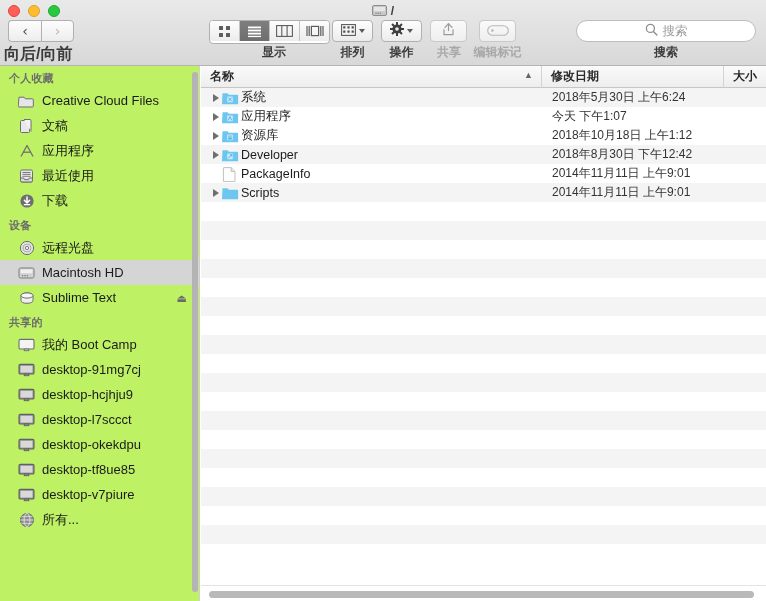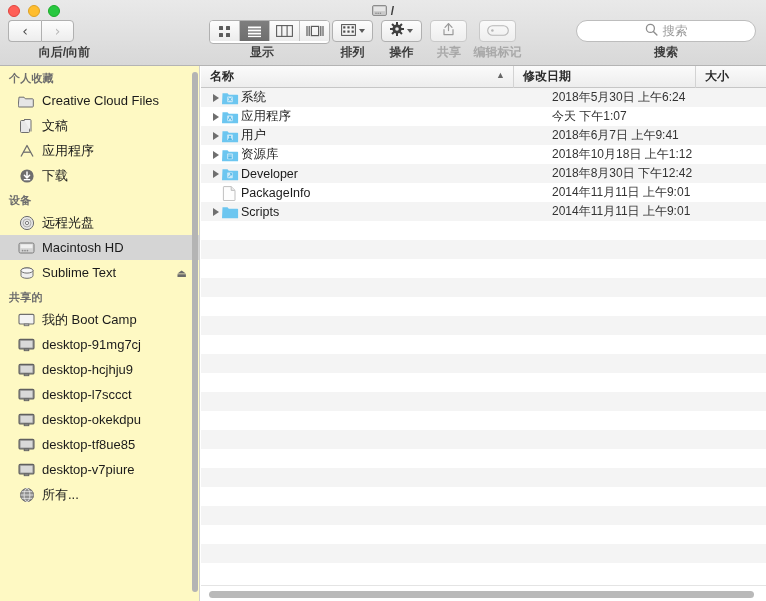--- a/index.html
+++ b/index.html
@@ -37,22 +37,22 @@
     width:33px;height:22px;box-sizing:border-box;
     background:linear-gradient(to bottom,#fdfdfd,#ededed);
     border:1px solid #b0b0b0;
     display:flex;align-items:center;justify-content:center;
   }
   .navbtn:first-child{border-radius:4px 0 0 4px;border-right:none;}
   .navbtn:last-child{border-radius:0 4px 4px 0;}
   .chev{font-size:14px;line-height:1;color:#4a4a4a;font-family:"DejaVu Sans",sans-serif;}
   .chev.dim{color:#b9b9b9;}
   .navlabel{
-    position:absolute;left:4px;top:44px;width:86px;text-align:right;
-    font-size:12px;color:#3b3b3b;font-weight:bold;
+    position:absolute;left:4px;top:44px;width:86px;text-align:left;
+    font-size:16px;color:#3b3b3b;font-weight:bold;
   }
 
   
   .viewseg{position:absolute;left:209px;top:20px;display:flex;height:22px;
     border:1px solid #b0b0b0;border-radius:4px;overflow:hidden;background:#fff;}
   .vbtn{width:29px;height:20px;display:flex;align-items:center;justify-content:center;
     background:linear-gradient(to bottom,#fdfdfd,#ececec);border-right:1px solid #c3c3c3;}
   .vbtn:last-child{border-right:none;}
   .vbtn.active{background:linear-gradient(to bottom,#7e7e7e,#6e6e6e);}
   .tb-label{position:absolute;font-size:12px;color:#3b3b3b;font-weight:bold;text-align:center;}
@@ -71,21 +71,21 @@
   .searchbox{
     position:absolute;left:576px;top:20px;width:180px;height:22px;box-sizing:border-box;
     background:#fff;border:1px solid #bdbdbd;border-radius:11px;
     display:flex;align-items:center;justify-content:center;gap:5px;
   }
   .searchtxt{font-size:12.5px;color:#9a9a9a;}
 
   
   .sidebar{
     position:absolute;left:0;top:66px;width:200px;height:535px;
-    background:#fef9c3;border-right:1px solid #cfcfcf;box-sizing:border-box;
+    background:#bef264;border-right:1px solid #cfcfcf;box-sizing:border-box;
     overflow:hidden;
   }
   .sb-header{
     font-size:11px;color:#6d6d6d;font-weight:bold;padding:5px 0 2px 9px;letter-spacing:0.2px;
   }
   .sb-item{
     height:25px;display:flex;align-items:center;padding-left:18px;gap:7px;
     font-size:13px;color:#1b1b1b;position:relative;
   }
   .sb-item.selected{background:#d5d5d5;}
@@ -100,21 +100,21 @@
   .content{position:absolute;left:201px;top:66px;width:565px;height:535px;background:#fff;}
   .colhead{
     position:relative;height:22px;
     background:linear-gradient(to bottom,#fbfbfb,#ededed);
     border-bottom:1px solid #c6c6c6;
     display:flex;align-items:center;font-size:12px;color:#2a2a2a;font-weight:bold;
     box-sizing:border-box;
   }
   .ch{height:22px;display:flex;align-items:center;box-sizing:border-box;
       border-right:1px solid #d3d3d3;padding-left:9px;position:relative;}
-  .ch.name{width:313px;align-items:center;}
+  .ch.name{width:341px;align-items:center;}
   .ch.date{width:182px;}
   .ch.size{width:42px;border-right:none;}
   .sortarrow{position:absolute;right:8px;top:4px;font-size:9px;color:#666;}
 
   .rows{position:relative;}
   .row{height:19px;display:flex;align-items:center;font-size:12.5px;color:#1c1c1c;}
   .row.alt{background:#f4f4f4;}
   .cell-name{width:341px;display:flex;align-items:center;box-sizing:border-box;padding-left:9px;gap:0;}
   .cell-date{width:182px;box-sizing:border-box;padding-left:10px;color:#333;font-size:12px;}
   .cell-size{width:42px;}
@@ -194,21 +194,21 @@
       <div class="vbtn">
         <svg width="18" height="12" viewBox="0 0 18 12">
           <line x1="1" y1="1" x2="1" y2="11" stroke="#5c5c5c" stroke-width="1.2"></line>
           <line x1="3.2" y1="1" x2="3.2" y2="11" stroke="#5c5c5c" stroke-width="1.2"></line>
           <rect x="5.4" y="1.4" width="7.2" height="9.2" fill="none" stroke="#5c5c5c" stroke-width="1.2"></rect>
           <line x1="14.8" y1="1" x2="14.8" y2="11" stroke="#5c5c5c" stroke-width="1.2"></line>
           <line x1="17" y1="1" x2="17" y2="11" stroke="#5c5c5c" stroke-width="1.2"></line>
         </svg>
       </div>
     </div>
-    <div class="tb-label" style="left:202px;top:44px;width:120px;">显示</div>
+    <div class="tb-label" style="left:214px;top:44px;width:120px;">显示</div>
 
     <div class="tbbtn" style="left:332px;width:41px;">
       <span>
         <svg width="15" height="12" viewBox="0 0 15 12">
           <rect x="0.6" y="0.6" width="13.8" height="10.8" fill="none" stroke="#4f4f4f" stroke-width="1"></rect>
           <rect x="2.2" y="2.3" width="2.2" height="2.2" fill="#4f4f4f"></rect>
           <rect x="6.4" y="2.3" width="2.2" height="2.2" fill="#4f4f4f"></rect>
           <rect x="10.6" y="2.3" width="2.2" height="2.2" fill="#4f4f4f"></rect>
           <rect x="2.2" y="6.5" width="2.2" height="2.2" fill="#4f4f4f"></rect>
           <rect x="6.4" y="6.5" width="2.2" height="2.2" fill="#4f4f4f"></rect>
@@ -290,20 +290,32 @@
           <span class="sb-text">文稿</span>
         </div>
         <div class="sb-item">
           <span class="sb-ico">
             <svg width="16" height="16" viewBox="0 0 16 16">
               <path d="M2 13.5 L8 2.5 L14 13.5" fill="none" stroke="#6f6f6f" stroke-width="1.3" stroke-linejoin="round"></path>
               <line x1="4.2" y1="9.2" x2="11.8" y2="9.2" stroke="#6f6f6f" stroke-width="1.3"></line>
             </svg>
           </span>
           <span class="sb-text">应用程序</span>
+        </div>
+        <div class="sb-item">
+          <span class="sb-ico">
+            <svg width="15" height="16" viewBox="0 0 15 16">
+              <rect x="1.5" y="2" width="12" height="12" rx="1.4" fill="#e9e9e9" stroke="#6f6f6f" stroke-width="1"></rect>
+              <line x1="3.4" y1="4.5" x2="11.6" y2="4.5" stroke="#6f6f6f" stroke-width="0.9"></line>
+              <line x1="3.4" y1="6.4" x2="11.6" y2="6.4" stroke="#6f6f6f" stroke-width="0.9"></line>
+              <line x1="3.4" y1="8.3" x2="11.6" y2="8.3" stroke="#6f6f6f" stroke-width="0.9"></line>
+              <path d="M1.5 10 h3.2 l1 1.6 h3.6 l1 -1.6 h3.2 v2.6 a1.4 1.4 0 0 1 -1.4 1.4 h-9.2 a1.4 1.4 0 0 1 -1.4 -1.4 z" fill="#d8d8d8" stroke="#6f6f6f" stroke-width="1"></path>
+            </svg>
+          </span>
+          <span class="sb-text">最近使用</span>
         </div>
         <div class="sb-item">
           <span class="sb-ico">
             <svg width="16" height="16" viewBox="0 0 16 16">
               <circle cx="8" cy="8" r="6.6" fill="#6e6e6e"></circle>
               <path d="M8 4 v5.2 M5.4 7.2 L8 9.9 L10.6 7.2" fill="none" stroke="#fff" stroke-width="1.5" stroke-linecap="round" stroke-linejoin="round"></path>
               <rect x="4.8" y="11" width="6.4" height="1.3" fill="#fff"></rect>
             </svg>
           </span>
           <span class="sb-text">下载</span>
@@ -464,36 +476,20 @@
             <span class="fico"><svg width="17" height="15" viewBox="0 0 17 15">
                 <path d="M0.5 2.2 h5 l1.3 1.5 h8.7 a0.6 0.6 0 0 1 0.6 0.6 v8.4 a0.6 0.6 0 0 1 -0.6 0.6 h-14.9 a0.6 0.6 0 0 1 -0.6 -0.6 z" fill="#6cc6f0"></path>
                 <rect x="5.2" y="5.6" width="5.6" height="5.6" rx="0.6" fill="#cbeaf9"></rect>
                 <path d="M6.2 10.4 L8 6.6 L9.8 10.4" fill="none" stroke="#4fb6e6" stroke-width="1"></path>
               </svg></span>
             <span class="fname">应用程序</span>
           </div>
           <div class="cell-date">今天 下午1:07</div>
           <div class="cell-size"></div>
         </div>
-        <div class="row alt">
-          <div class="cell-name">
-            <span class="disc">
-              <i></i>
-            </span>
-            <span class="fico"><svg width="17" height="15" viewBox="0 0 17 15">
-                <path d="M0.5 2.2 h5 l1.3 1.5 h8.7 a0.6 0.6 0 0 1 0.6 0.6 v8.4 a0.6 0.6 0 0 1 -0.6 0.6 h-14.9 a0.6 0.6 0 0 1 -0.6 -0.6 z" fill="#6cc6f0"></path>
-                <rect x="5.2" y="5.6" width="5.6" height="5.6" rx="0.6" fill="#cbeaf9"></rect>
-                <circle cx="8" cy="7.8" r="1.1" fill="#4fb6e6"></circle>
-                <path d="M5.9 11.2 a2.1 2.1 0 0 1 4.2 0 z" fill="#4fb6e6"></path>
-              </svg></span>
-            <span class="fname">用户</span>
-          </div>
-          <div class="cell-date">2018年6月7日 上午9:41</div>
-          <div class="cell-size"></div>
-        </div>
         <div class="row">
           <div class="cell-name">
             <span class="disc">
               <i></i>
             </span>
             <span class="fico"><svg width="17" height="15" viewBox="0 0 17 15">
                 <path d="M0.5 2.2 h5 l1.3 1.5 h8.7 a0.6 0.6 0 0 1 0.6 0.6 v8.4 a0.6 0.6 0 0 1 -0.6 0.6 h-14.9 a0.6 0.6 0 0 1 -0.6 -0.6 z" fill="#6cc6f0"></path>
                 <rect x="5.2" y="5.6" width="5.6" height="5.6" rx="0.6" fill="#cbeaf9"></rect>
                 <rect x="6.2" y="6.6" width="3.6" height="1" fill="#4fb6e6"></rect>
                 <rect x="6.2" y="8.4" width="3.6" height="2.2" fill="#4fb6e6"></rect>

